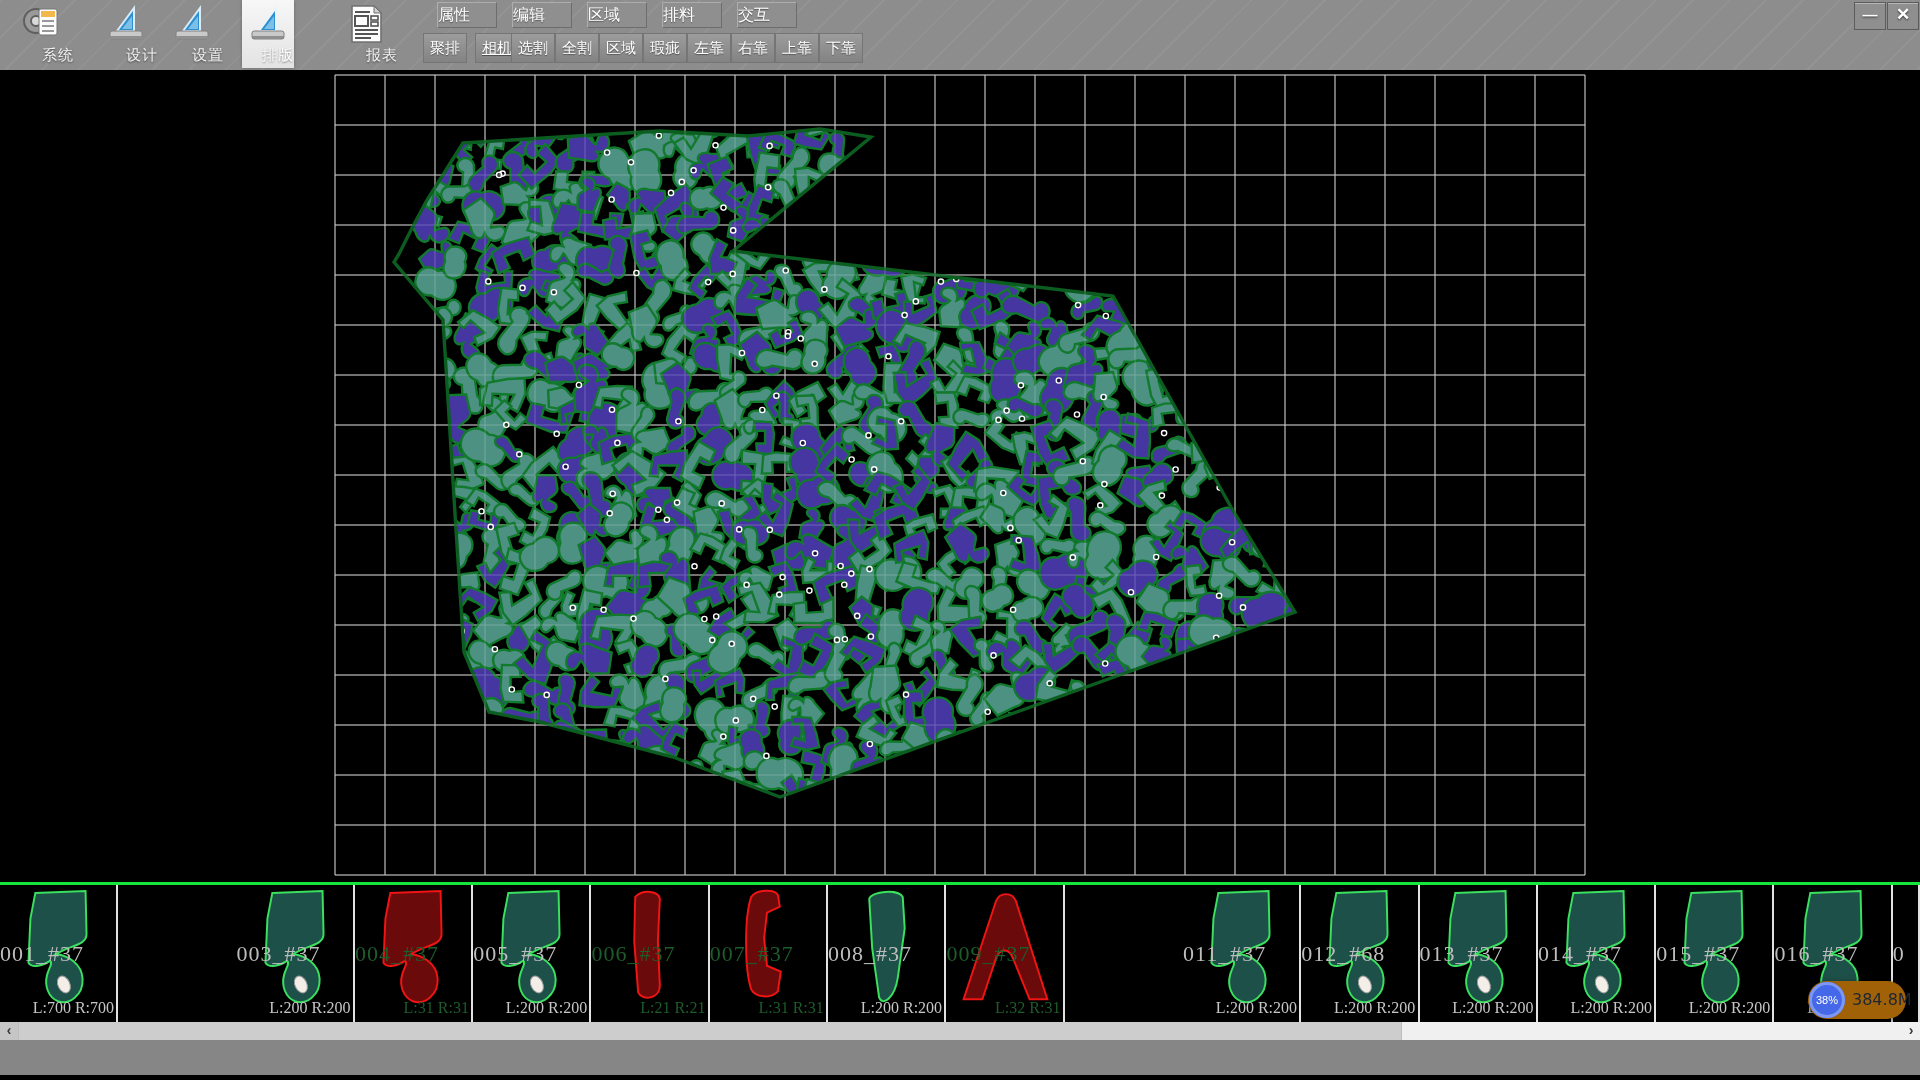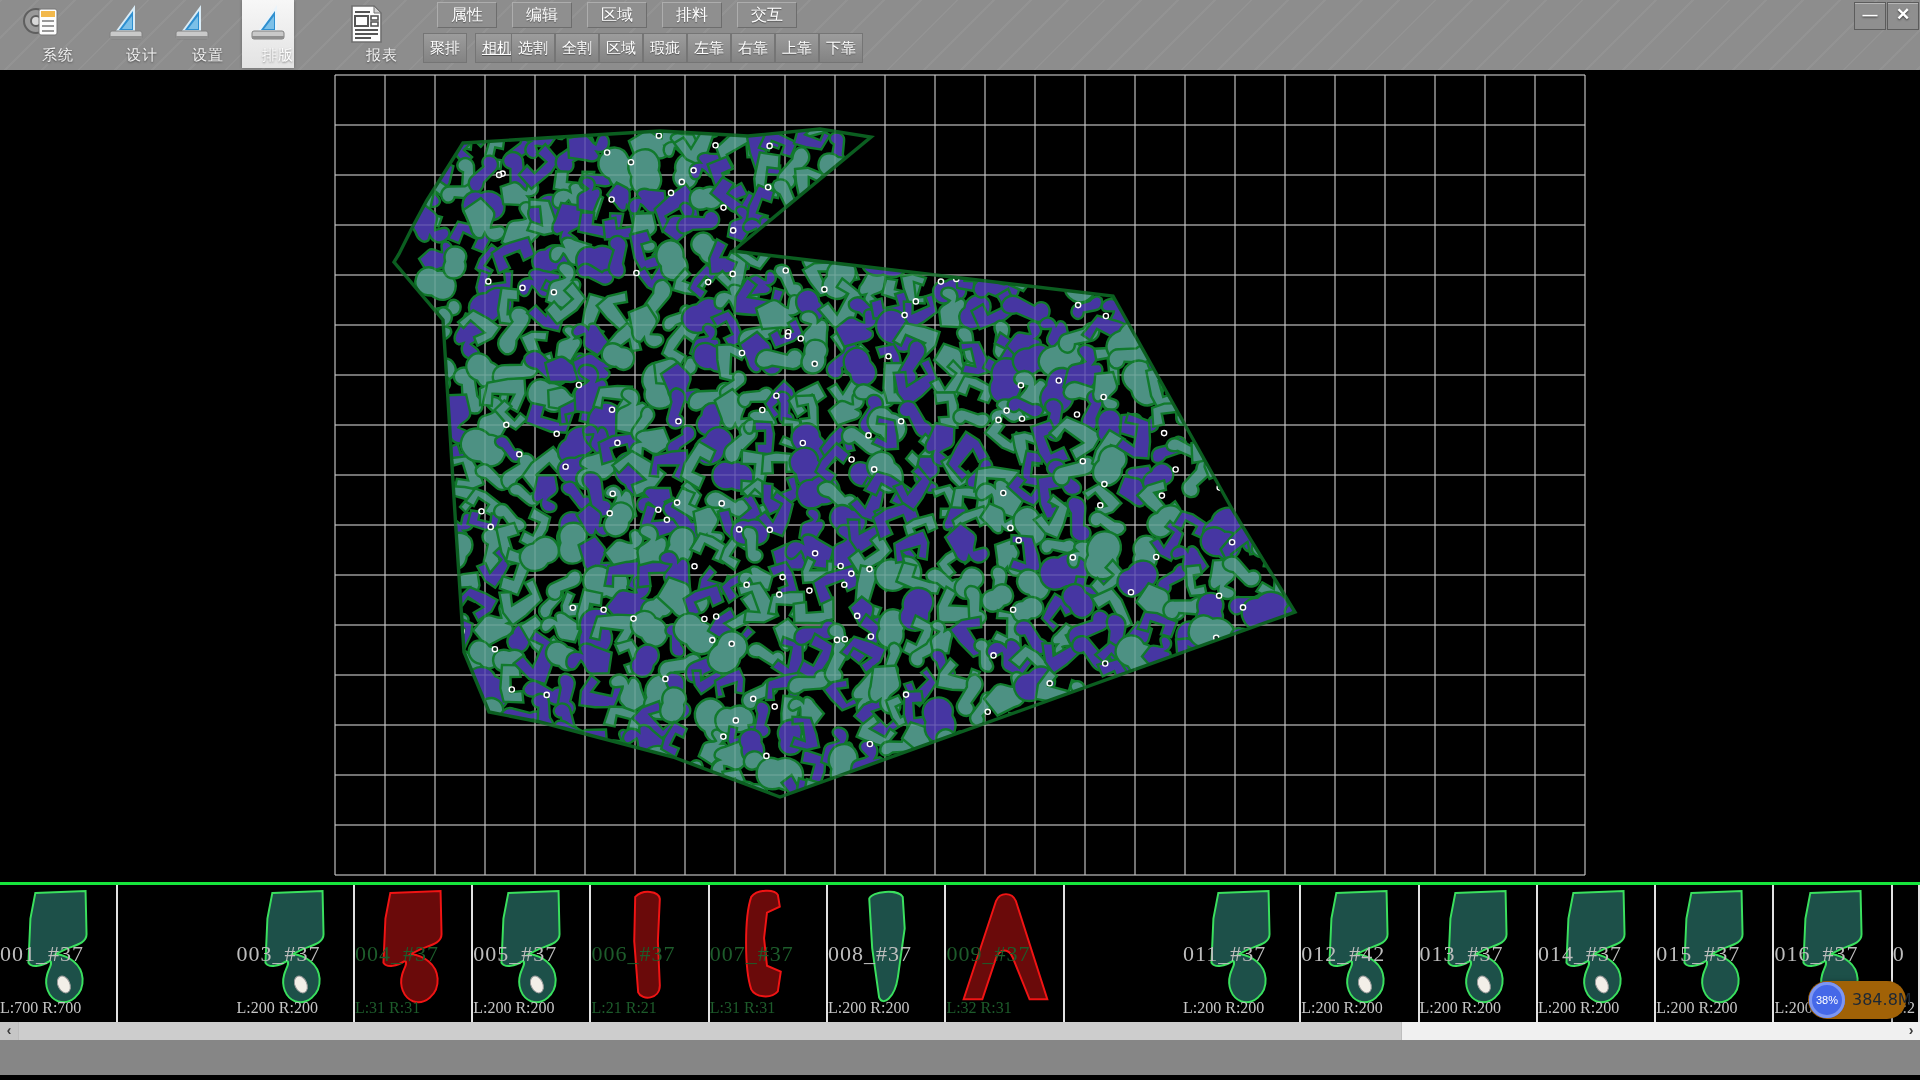--- a/index.html
+++ b/index.html
@@ -11,21 +11,21 @@
     background:#8d8d8d;
     background-image:repeating-linear-gradient(135deg,rgba(255,255,255,.05) 0 2px,transparent 2px 26px);}
   .bigbtn{position:absolute;top:0;width:64px;height:68px;text-align:right;}
   .bigbtn .bicon{display:block;margin:3px auto 0;width:42px;height:42px;}
   .bigbtn .blabel{display:block;margin-top:1px;font-size:15px;color:#f2f2f2;
     text-shadow:0 1px 2px #4a4a4a;letter-spacing:1px;}
   .bigbtn.active-bg{background:linear-gradient(#f7f7f7,#e3e3e3);width:52px;box-shadow:0 0 3px rgba(0,0,0,.25);}
   .bigbtn.active-bg .blabel{color:#fdfdfd;text-shadow:0 1px 2px #888;}
 
   .menu-row{position:absolute;left:437px;top:2px;height:26px;}
-  .menu-tab{position:absolute;top:0;height:24px;line-height:24px;width:58px;text-align:center;
+  .menu-tab{position:absolute;top:0;height:24px;line-height:24px;width:58px;text-align:left;
     color:#fff;font-size:16px;text-shadow:0 1px 1px #555;
     background:#8f8f8f;border:1px solid;border-color:#adadad #6d6d6d #6d6d6d #adadad;cursor:default;}
 
   .tool-row{position:absolute;left:423px;top:33px;height:30px;}
   .tool-btn{position:absolute;top:0;height:28px;line-height:28px;width:42px;text-align:center;
     color:#fff;font-size:15px;text-shadow:0 1px 1px #505050;
     background:linear-gradient(#9c9c9c,#838383);border:1px solid #757575;}
 
   .winctl{position:absolute;top:2px;width:30px;height:26px;line-height:24px;text-align:center;
     color:#fff;font-size:15px;font-weight:bold;background:#8f8f8f;
@@ -37,21 +37,21 @@
   
   .canvas{position:absolute;left:0;top:70px;width:1920px;height:812px;background:#000;}
 
   
   .thumbstrip{position:absolute;left:0;top:882px;width:1920px;height:140px;
     background:#000;border-top:3px solid #17e53c;box-sizing:border-box;overflow:hidden;}
   .thumb{position:absolute;top:0;height:137px;border-right:2px solid #e2e2e2;box-sizing:border-box;overflow:hidden;}
   .thumb svg{position:absolute;left:0;top:2px;width:114px;height:128px;}
   .thumb .tname{position:absolute;left:0;top:56px;width:114px;text-align:left;
     font-family:"Liberation Serif",serif;font-size:22px;letter-spacing:1px;z-index:3;}
-  .thumb .tlr{position:absolute;left:0;bottom:5px;width:114px;text-align:left;
+  .thumb .tlr{position:absolute;left:0;bottom:5px;width:114px;text-align:right;
     font-family:"Liberation Serif",serif;font-size:16px;z-index:3;}
 
   .badge{position:absolute;left:1808px;top:96px;height:38px;width:98px;background:#a16207;
     border-radius:19px;box-shadow:0 2px 6px rgba(0,0,0,.5);z-index:9;}
   .badge .pct{position:absolute;left:1px;top:1px;width:36px;height:36px;border-radius:50%;
     background:#4568e8;border:0;box-shadow:inset 0 0 0 3px #7e97f2;
     color:#fff;font-size:11px;line-height:36px;text-align:center;}
   .badge .mem{position:absolute;left:44px;top:0;height:38px;line-height:38px;
     color:#1b2736;font-size:16px;font-family:"DejaVu Sans",sans-serif;}
 
@@ -1310,21 +1310,21 @@
         <path d="M28,6 L79,4 L80,48 C80,57 69,59 59,63 L49,68 C62,70 75,78 76,93 C77,110 62,120 51,116 C41,112 37,100 40,89 C42,82 46,77 43,75 C35,80 25,83 21,77 L23,32 Z" fill="#1d5049" stroke="#3ae05e" stroke-width="2"></path>
       </svg>
       <div class="tname" style="color: rgb(189, 189, 189);">011_#37</div>
       <div class="tlr" style="color: rgb(198, 198, 198);">L:200 R:200</div>
     </div>
     <div class="thumb" style="left: 1301.3px; width: 118.3px;">
       <svg viewBox="0 0 100 130">
         <path d="M28,6 L79,4 L80,48 C80,57 69,59 59,63 L49,68 C62,70 75,78 76,93 C77,110 62,120 51,116 C41,112 37,100 40,89 C42,82 46,77 43,75 C35,80 25,83 21,77 L23,32 Z" fill="#1d5049" stroke="#3ae05e" stroke-width="2"></path>
         <ellipse cx="57" cy="99" rx="6" ry="9" transform="rotate(-25 57 99)" fill="#f3efe8" stroke="#9a9a9a"></ellipse>
       </svg>
-      <div class="tname" style="color: rgb(189, 189, 189);">012_#42</div>
+      <div class="tname" style="color: rgb(189, 189, 189);">012_#68</div>
       <div class="tlr" style="color: rgb(198, 198, 198);">L:200 R:200</div>
     </div>
     <div class="thumb" style="left: 1419.6px; width: 118.3px;">
       <svg viewBox="0 0 100 130">
         <path d="M28,6 L79,4 L80,48 C80,57 69,59 59,63 L49,68 C62,70 75,78 76,93 C77,110 62,120 51,116 C41,112 37,100 40,89 C42,82 46,77 43,75 C35,80 25,83 21,77 L23,32 Z" fill="#1d5049" stroke="#3ae05e" stroke-width="2"></path>
         <ellipse cx="57" cy="99" rx="6" ry="9" transform="rotate(-25 57 99)" fill="#f3efe8" stroke="#9a9a9a"></ellipse>
       </svg>
       <div class="tname" style="color: rgb(189, 189, 189);">013_#37</div>
       <div class="tlr" style="color: rgb(198, 198, 198);">L:200 R:200</div>
     </div>

